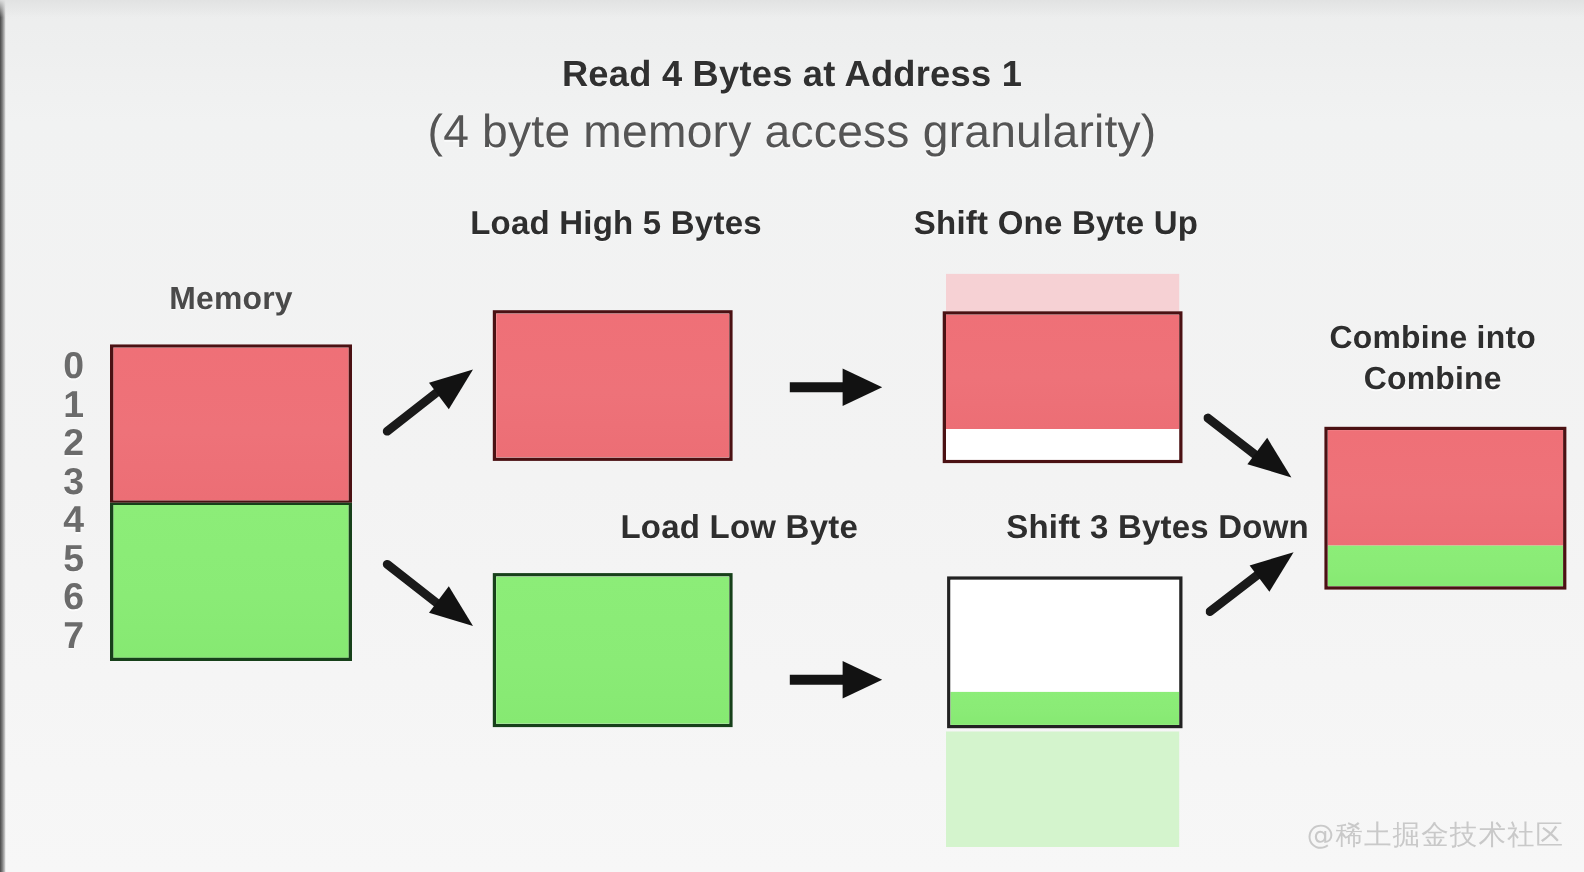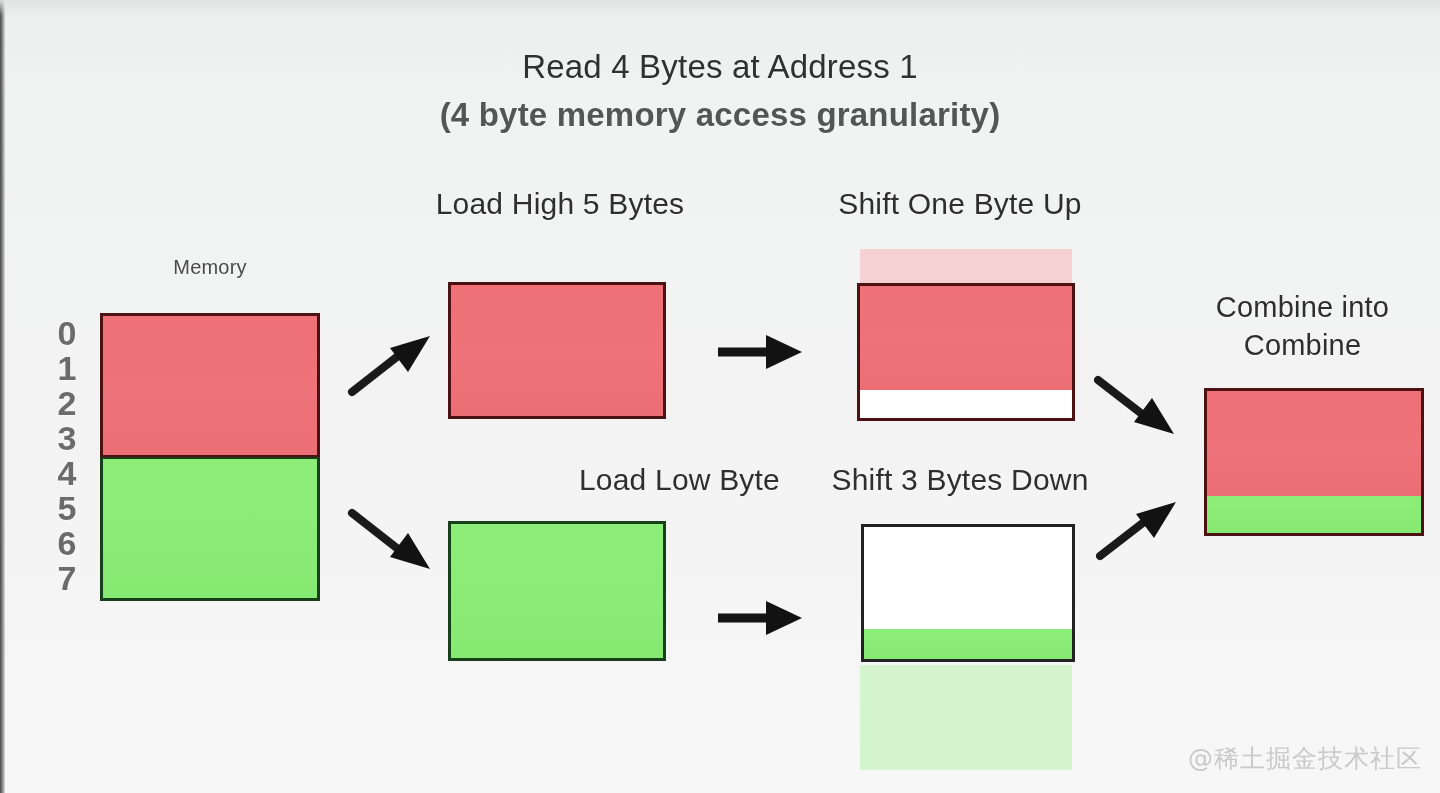--- a/index.html
+++ b/index.html
@@ -32,51 +32,51 @@
     left: 0; top: 0;
     width: 1440px; height: 16px;
     background: linear-gradient(180deg, rgba(225,226,226,.95), rgba(241,241,241,0));
     pointer-events: none;
   }
 
   .ttl {
     position: absolute;
     text-align: center;
     color: #3a3a3a;
-    font-weight: normal;
+    font-weight: bold;
     letter-spacing: .2px;
     white-space: nowrap;
     text-shadow: 0 1px 0 rgba(255,255,255,.65);
   }
 
   #title-main {
     left: 0; top: 48px; width: 1440px;
     font-size: 33px;
     color: #303030;
   }
   #title-sub {
     left: 0; top: 96px; width: 1440px;
-    font-size: 33px;
+    font-size: 42px;
     color: #555555;
-    font-weight: bold;
+    font-weight: normal;
   }
 
   .col-head {
     font-size: 30px;
     color: #2e2e2e;
   }
   #head-memory {
     left: 60px; top: 256px; width: 300px;
-    font-size: 20px;
+    font-size: 29px;
     color: #4a4a4a;
   }
   #head-load-high { left: 340px; top: 187px; width: 440px; }
   #head-shift-up  { left: 740px; top: 187px; width: 440px; }
   #head-load-low  { left: 340px; top: 463px; width: 440px; text-align: right; }
-  #head-shift-down{ left: 730px; top: 463px; width: 460px; }
+  #head-shift-down{ left: 730px; top: 463px; width: 460px; text-align: right; }
   #head-combine {
     left: 1165px; top: 288px; width: 275px;
     font-size: 29px;
     line-height: 38px;
     white-space: normal;
   }
 
   
   #addr-col {
     position: absolute;

